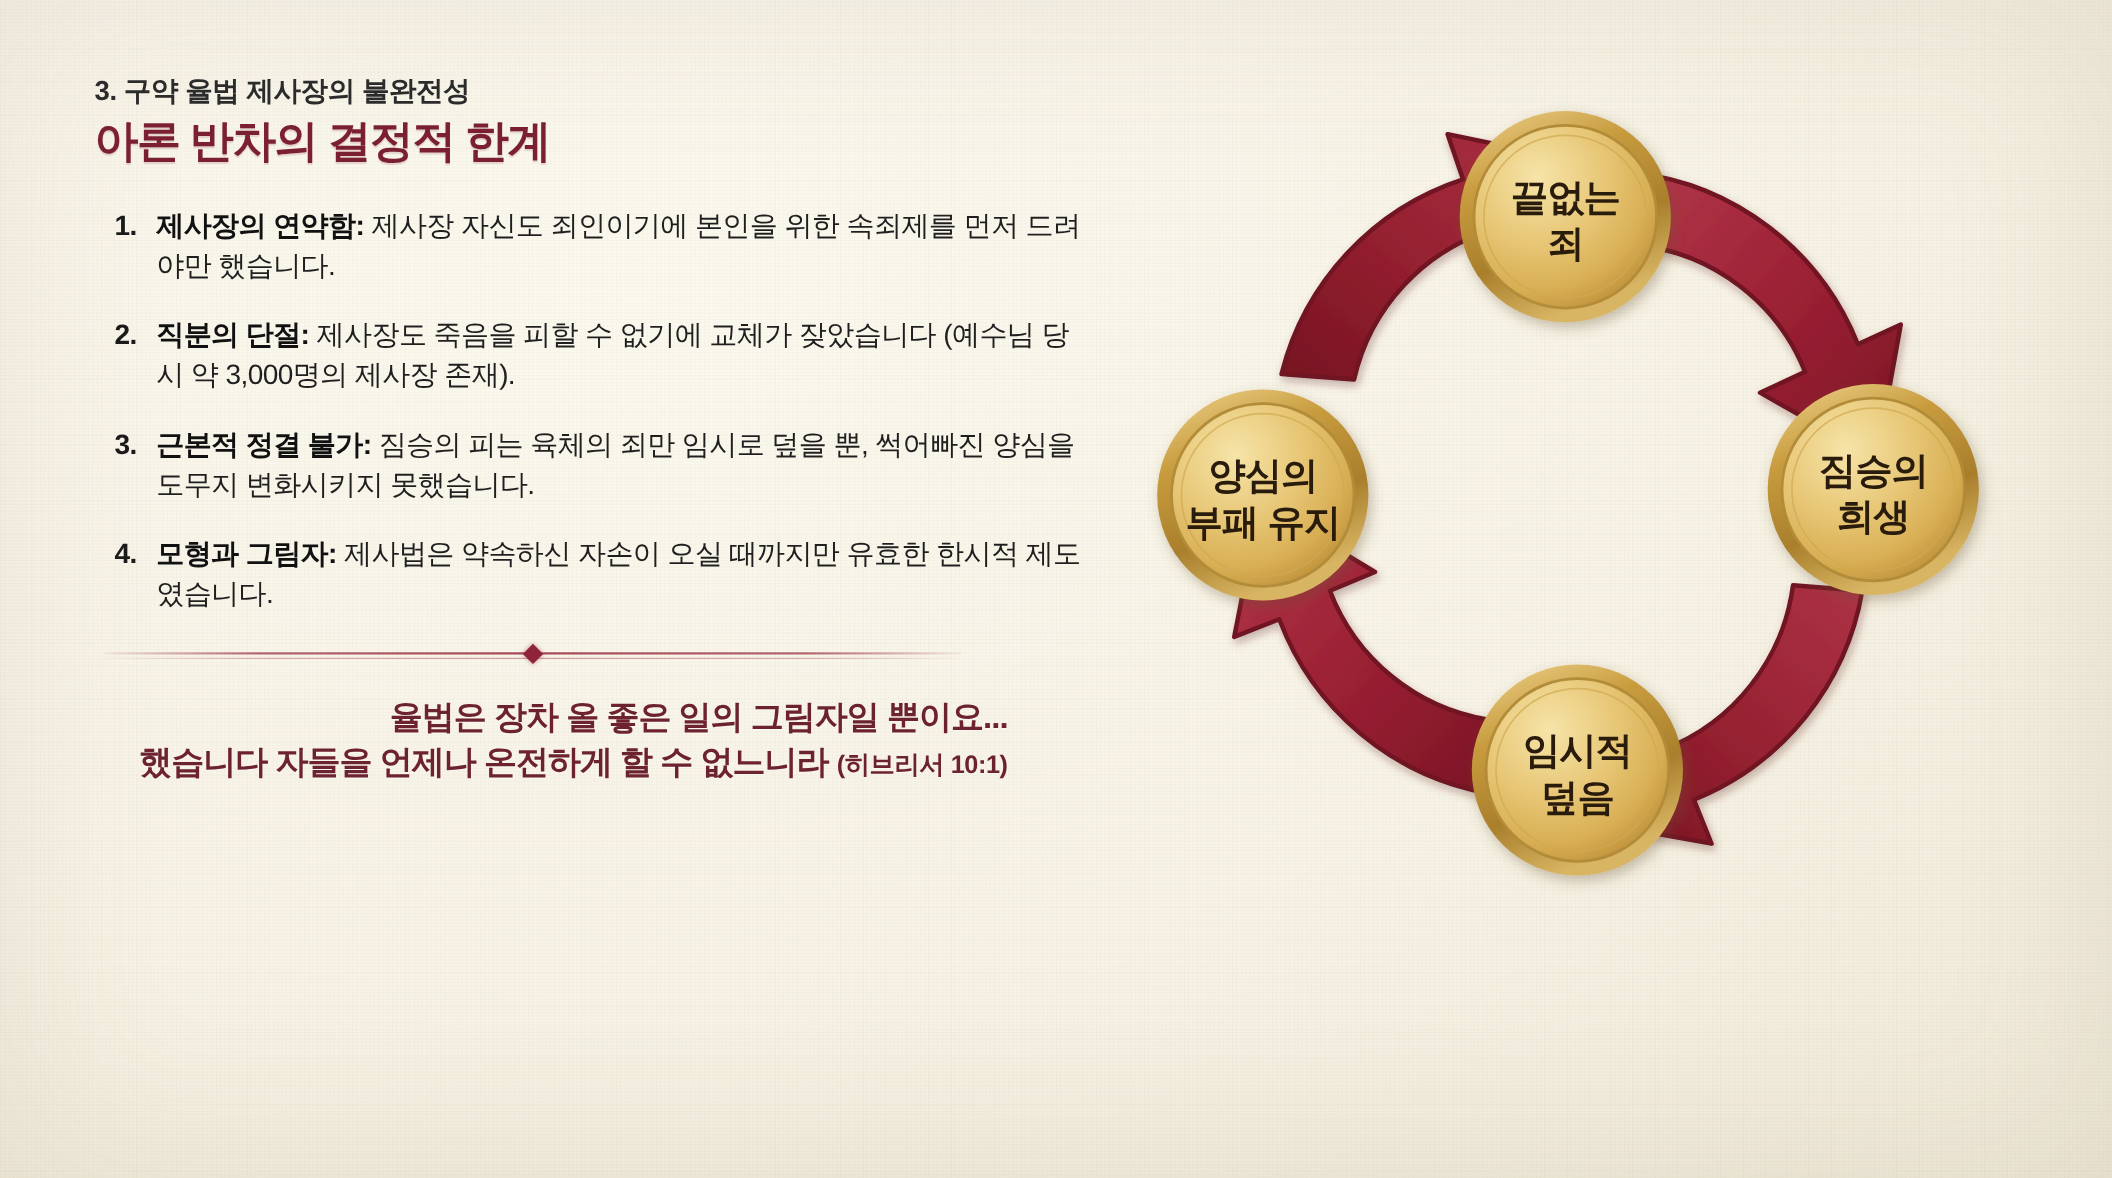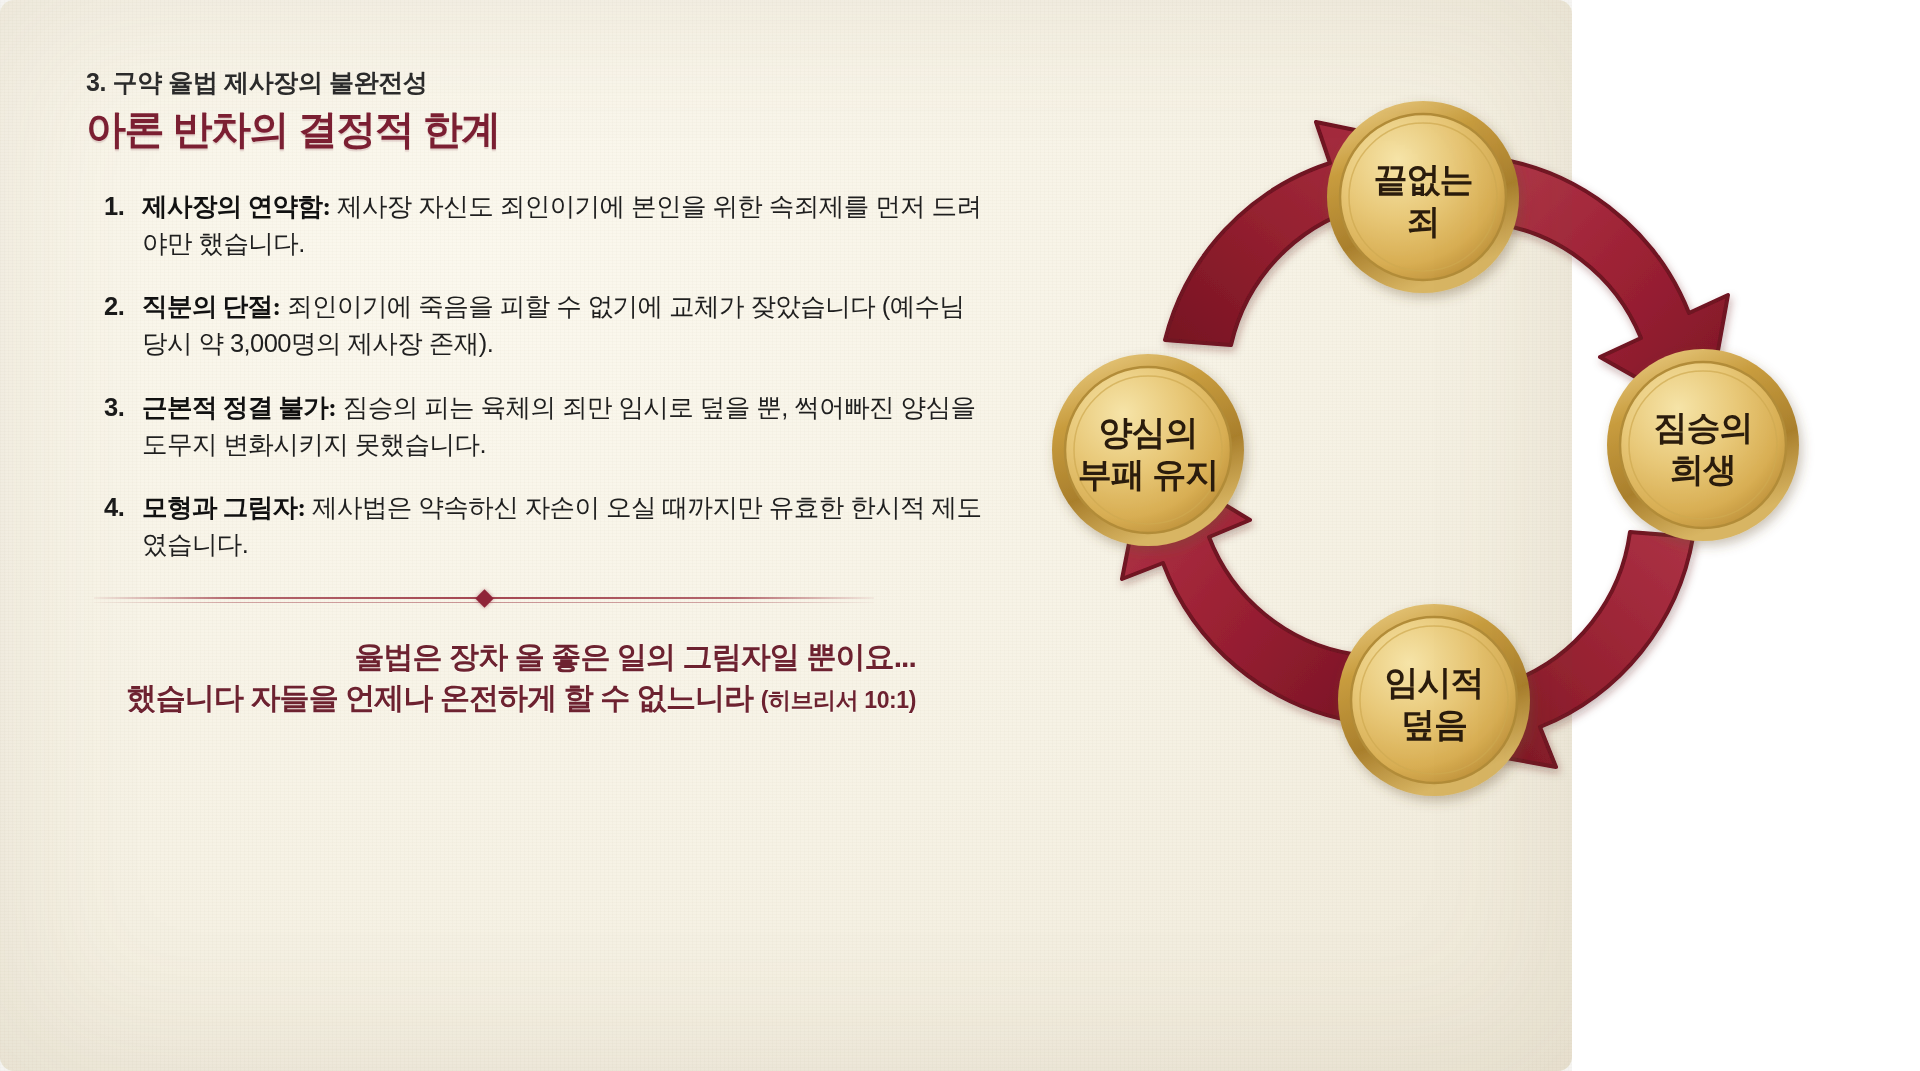--- a/index.html
+++ b/index.html
@@ -3,24 +3,23 @@
 <meta charset="utf-8">
 <style>
   * { box-sizing: border-box; margin: 0; padding: 0; }
   html, body {
     width: 1920px; height: 1071px;
     font-family: "Liberation Sans", "DejaVu Sans", sans-serif;
     overflow: hidden;
   }
   #slide {
     position: relative;
-    width: 1572px; height: 1071px;
+    width: 1920px; height: 1071px;
     background:
       radial-gradient(ellipse at 30% 25%, #fbf8ee 0%, #f6f2e5 55%, #efe9d9 100%);
-    border-radius: 14px;
   }
   
   #slide::before {
     content: "";
     position: absolute; inset: 0;
     pointer-events: none;
     background-image:
       repeating-linear-gradient(0deg, rgba(140,125,95,0.030) 0 1px, rgba(0,0,0,0) 1px 3px),
       repeating-linear-gradient(90deg, rgba(140,125,95,0.025) 0 1px, rgba(0,0,0,0) 1px 4px);
     opacity: .85;
@@ -75,21 +74,20 @@
   ol.points > li .num {
     position: absolute;
     left: 0; top: 0;
     font-weight: 700;
     color: #1a1a1a;
     font-size: 25.5px;
   }
   ol.points > li .lead {
     font-weight: 700;
     color: #111;
-    font-family: Liberation Serif, serif;
   }
 
   .divider {
     position: relative;
     margin: 22px 0 0 8px;
     width: 780px;
     height: 18px;
   }
   .divider .rule {
     position: absolute;
@@ -164,21 +162,21 @@
     <div class="eyebrow">3. 구약 율법 제사장의 불완전성</div>
     <h1 class="main-title">아론 반차의 결정적 한계</h1>
 
     <ol class="points">
       <li>
         <span class="num">1.</span>
         <span class="lead">제사장의 연약함:</span><span> 제사장 자신도 죄인이기에 본인을 위한 속죄제를 먼저 드려야만 했습니다.</span>
       </li>
       <li>
         <span class="num">2.</span>
-        <span class="lead">직분의 단절:</span><span> 죄인이기에 죽음을 피할 수 없기에 교체가 잦았습니다 (예수님 당시 약 3,000명의 제사장 존재).</span>
+        <span class="lead">직분의 단절:</span><span> 제사장도 죽음을 피할 수 없기에 교체가 잦았습니다 (예수님 당시 약 3,000명의 제사장 존재).</span>
       </li>
       <li>
         <span class="num">3.</span>
         <span class="lead">근본적 정결 불가:</span><span> 짐승의 피는 육체의 죄만 임시로 덮을 뿐, 썩어빠진 양심을 도무지 변화시키지 못했습니다.</span>
       </li>
       <li>
         <span class="num">4.</span>
         <span class="lead">모형과 그림자:</span><span> 제사법은 약속하신 자손이 오실 때까지만 유효한 한시적 제도였습니다.</span>
       </li>
     </ol>

